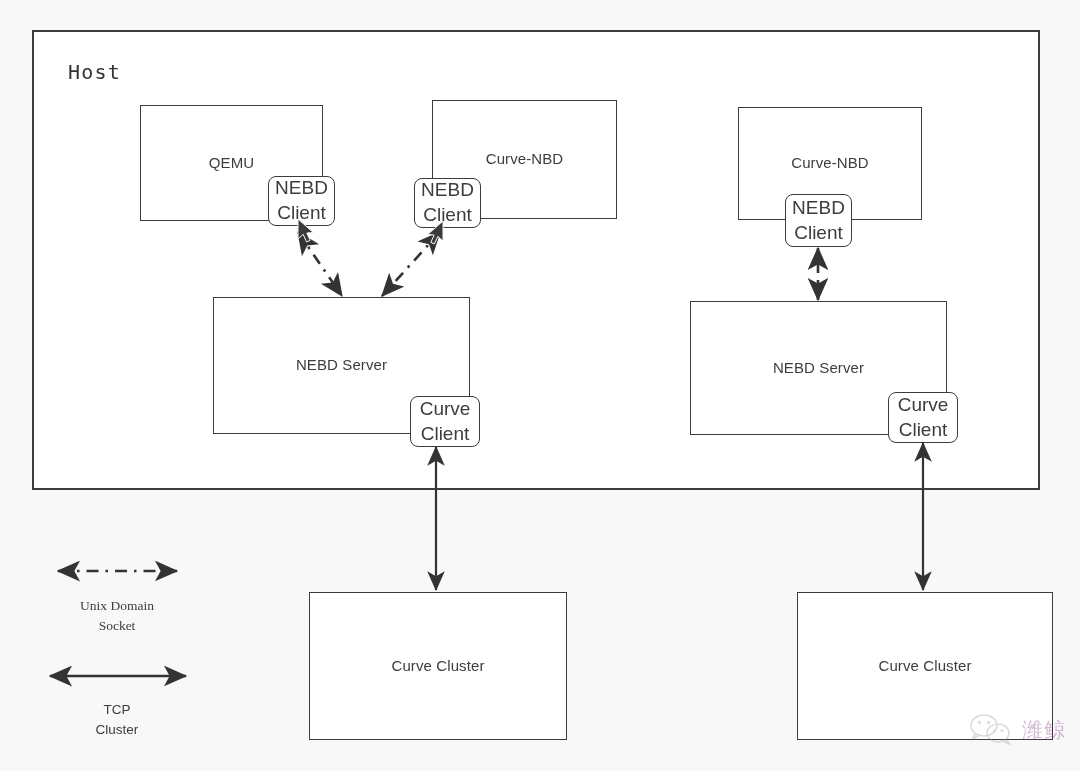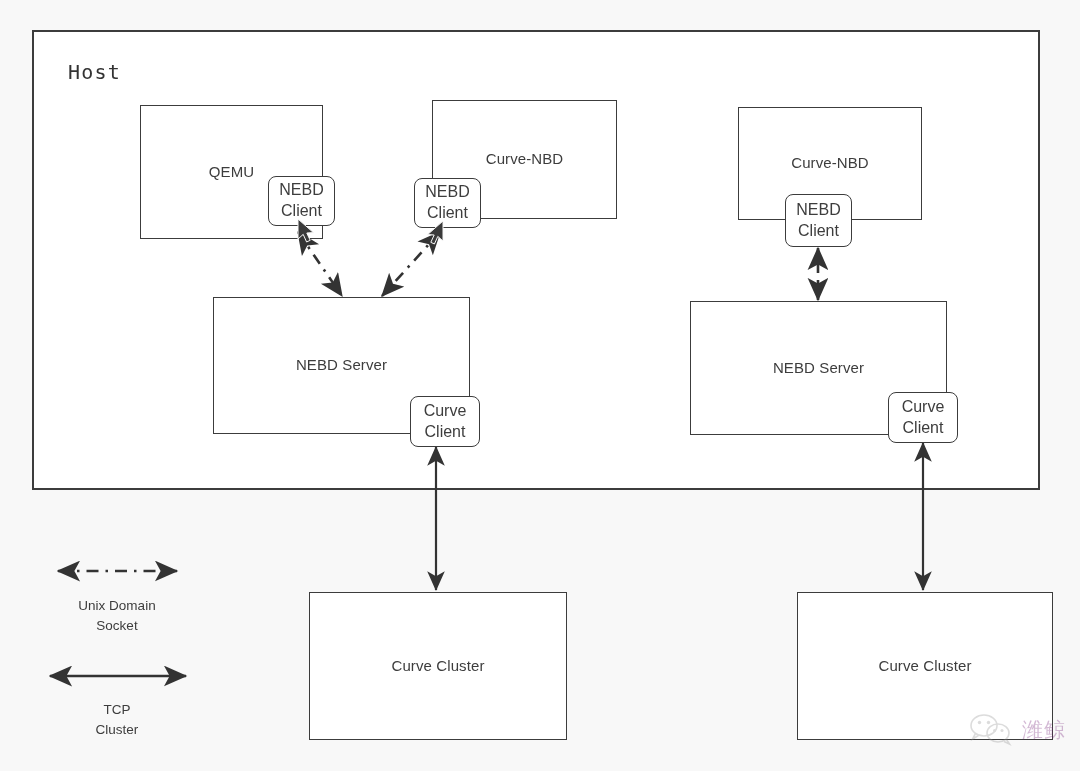--- a/index.html
+++ b/index.html
@@ -68,21 +68,21 @@
     background: #ffffff;
     border: 1.7px solid #3c3c3c;
     border-radius: 8px;
     display: flex;
     align-items: center;
     justify-content: center;
     text-align: center;
     z-index: 5;
   }
   .chip-label {
-    font-size: 16px;
+    font-size: 19px;
     color: #3d3d3d;
     line-height: 1.3;
     white-space: pre-line;
   }
 
   
   #connectors {
     position: absolute;
     left: 0;
     top: 0;
@@ -167,21 +167,21 @@
 
     
     <g>
       <line x1="58" y1="571" x2="177" y2="571" stroke="#333333" stroke-width="2.6" stroke-dasharray="12,7,2.5,7" marker-start="url(#arrowStart)" marker-end="url(#arrowEnd)"></line>
     </g>
     <g>
       <line x1="50" y1="676" x2="186" y2="676" stroke="#333333" stroke-width="2.6" marker-start="url(#arrowStart)" marker-end="url(#arrowEnd)"></line>
     </g>
   </svg>
 
-  <div class="box" style="left:140px; top:105px; width:183px; height:134px;">
+  <div class="box" style="left:140px; top:105px; width:183px; height:116px;">
     <span class="box-label">QEMU</span>
   </div>
 
   <div class="chip" style="left:268px; top:176px; width:67px; height:50px;">
     <span class="chip-label">NEBD
 Client</span>
   </div>
 
   <div class="box" style="left:432px; top:100px; width:185px; height:119px;">
     <span class="box-label">Curve-NBD</span>
@@ -220,21 +220,21 @@
 
   <div class="chip" style="left:888px; top:392px; width:70px; height:51px;">
     <span class="chip-label">Curve
 Client</span>
   </div>
 
   <div class="box" style="left:797px; top:592px; width:256px; height:148px;">
     <span class="box-label">Curve Cluster</span>
   </div>
 
-  <div class="legend-caption" style="left:37px; top:596px;">Unix Domain
+  <div class="legend-caption" style="left:37px; top:596px;font-family:Liberation Serif, serif;">Unix Domain
 Socket</div>
 
   <div class="legend-caption" style="left:37px; top:700px;">TCP
 Cluster</div>
 
   <svg class="cursor-glyph" style="left:296px; top:218px;" width="22" height="28" viewBox="0 0 22 28">
     <path d="M2,1 L2,21 L7.2,16.4 L10.6,24 L14.2,22.3 L10.8,15 L17.4,14.6 Z" fill="#3a3a3a" stroke="#f8f8f8" stroke-width="1"></path>
   </svg>
 
   <svg class="cursor-glyph" style="left:424px; top:220px;" width="22" height="28" viewBox="0 0 22 28">

